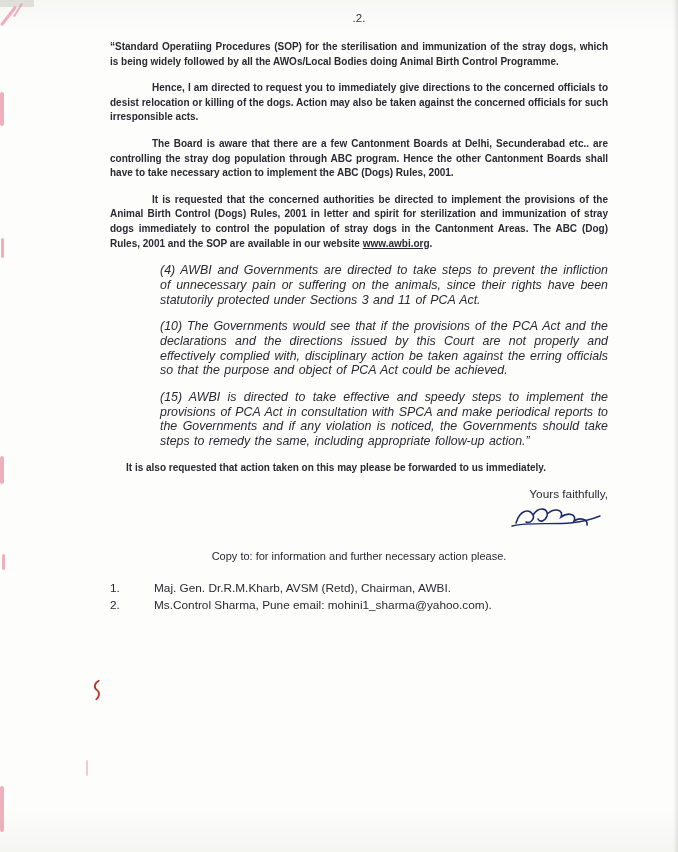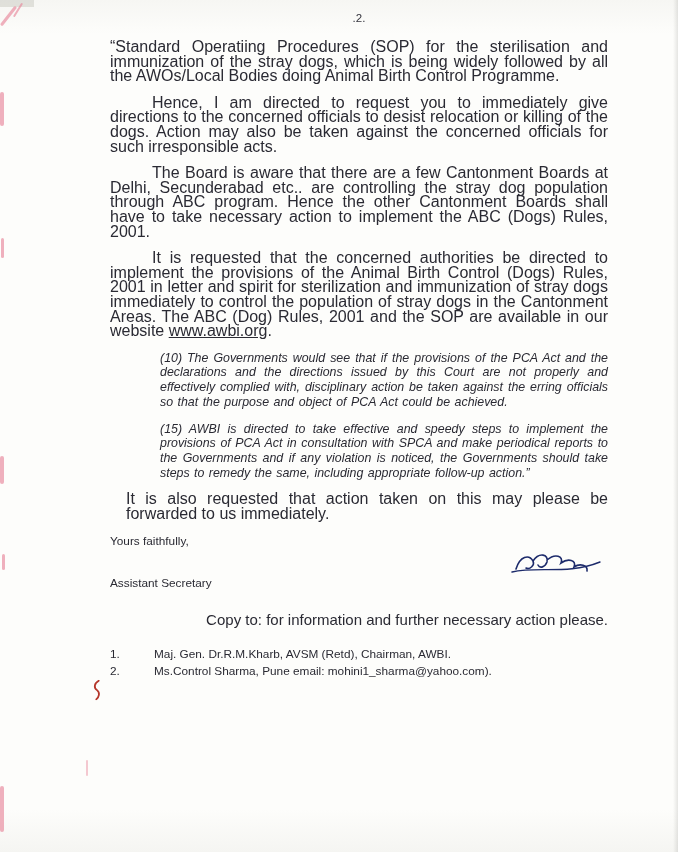--- a/index.html
+++ b/index.html
@@ -20,50 +20,51 @@
     top: 12px;
     width: 498px;
   }
   .pagenum {
     text-align: center;
     font-size: 11.5px;
     margin-bottom: 16px;
     color: #34343d;
   }
   p.para {
-    font-size: 16px;
+    font-size: 10px;
     line-height: 14.6px;
     text-align: justify;
     margin-bottom: 12px;
+    font-weight: bold;
   }
   .ind1 { text-indent: 42px; }
   .ind2 { text-indent: 80px; }
   .quote {
     font-style: italic;
     font-size: 12.4px;
     line-height: 14.7px;
     margin-left: 50px;
     margin-bottom: 12px;
     text-align: justify;
     word-spacing: 1px;
   }
   .link { text-decoration: underline; cursor: pointer; }
   .closing { margin-top: 2px; text-align: left; margin-left: 16px; }
   .sig-block {
     margin-top: 8px;
-    text-align: left;
+    text-align: right;
     font-size: 11.8px;
     line-height: 14.5px;
     color: #2a2a33;
   }
   .sig-scribble { display: block; margin: 2px 6px 0 auto; }
   .copyto {
     margin-top: 20px;
-    font-size: 15px;
-    text-align: right;
+    font-size: 11px;
+    text-align: center;
   }
   .list { margin-top: 18px; font-size: 11.8px; line-height: 16px; }
   .list .row { display: flex; margin-bottom: 1px; }
   .list .num { width: 44px; flex: 0 0 44px; }
   .list .txt { flex: 1; }
 
   
   .artifact { position: absolute; border-radius: 2px; }
   .pink { background: #e8879b; opacity: 0.65; }
   .a-corner { left: 0; top: 0; width: 34px; height: 7px; background: #d9d9d3; opacity: 0.8; border-radius: 0; }
@@ -109,32 +110,32 @@
 
     <p class="para ind1">Hence, I am directed to request you to immediately give directions to the concerned officials to desist relocation or killing of the dogs. Action may also be taken against the concerned officials for such irresponsible acts.</p>
 
     <p class="para ind1">The Board is aware that there are a few Cantonment Boards at Delhi, Secunderabad etc.. are controlling the stray dog population through ABC program. Hence the other Cantonment Boards shall have to take necessary action to implement the ABC (Dogs) Rules, 2001.</p>
 
     <p class="para ind1">
       <span>It is requested that the concerned authorities be directed to implement the provisions of the Animal Birth Control (Dogs) Rules, 2001 in letter and spirit for sterilization and immunization of stray dogs immediately to control the population of stray dogs in the Cantonment Areas. The ABC (Dog) Rules, 2001 and the SOP are available in our website </span><span class="link">www.awbi.org</span><span>.</span>
     </p>
 
 
+    <p class="quote">(4) AWBI and Governments are directed to take steps to prevent the infliction of unnecessary pain or suffering on the animals, since their rights have been statutorily protected under Sections 3 and 11 of PCA Act.</p>
     <p class="quote">(10) The Governments would see that if the provisions of the PCA Act and the declarations and the directions issued by this Court are not properly and effectively complied with, disciplinary action be taken against the erring officials so that the purpose and object of PCA Act could be achieved.</p>
     <p class="quote">(15) AWBI is directed to take effective and speedy steps to implement the provisions of PCA Act in consultation with SPCA and make periodical reports to the Governments and if any violation is noticed, the Governments should take steps to remedy the same, including appropriate follow-up action.”</p>
 
     <p class="para closing">It is also requested that action taken on this may please be forwarded to us immediately.</p>
 
     <div class="sig-block">
       <div>Yours faithfully,</div>
       <svg class="sig-scribble" width="92" height="26" viewBox="0 0 92 26">
         <path d="M6,19 C10,6 19,4 23,11 C25,15 20,20 16,18 M23,11 C29,2 39,4 37,12 C35,17 30,19 28,15 M37,10 C45,3 54,6 51,13 C58,8 67,10 64,17 C70,13 78,15 77,21" fill="none" stroke="#1d2b6b" stroke-width="1.6" stroke-linecap="round"></path>
         <path d="M2,22 C28,16 58,25 90,12" fill="none" stroke="#1d2b6b" stroke-width="1.4" stroke-linecap="round"></path>
       </svg>
-      <div>Assistant Secretary</div>
     </div>
 
     <p class="copyto">Copy to: for information and further necessary action please.</p>
 
     <div class="list">
       <div class="row">
         <span class="num">1.</span>
         <span class="txt">Maj. Gen. Dr.R.M.Kharb, AVSM (Retd), Chairman, AWBI.</span>
       </div>
       <div class="row">

